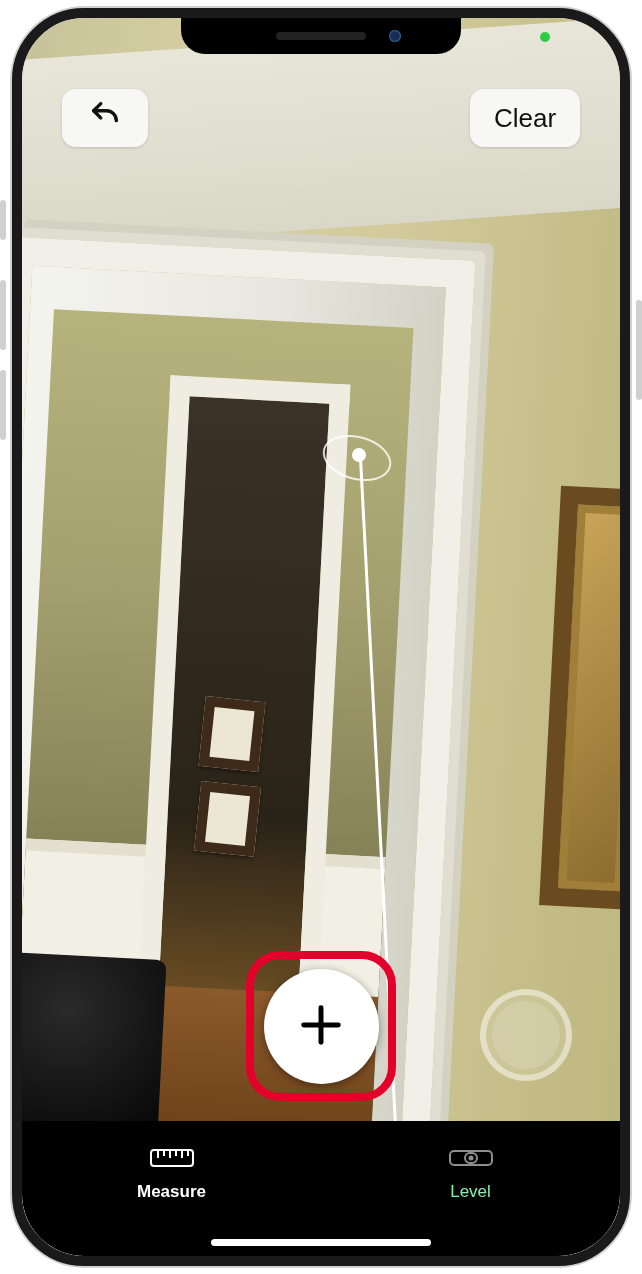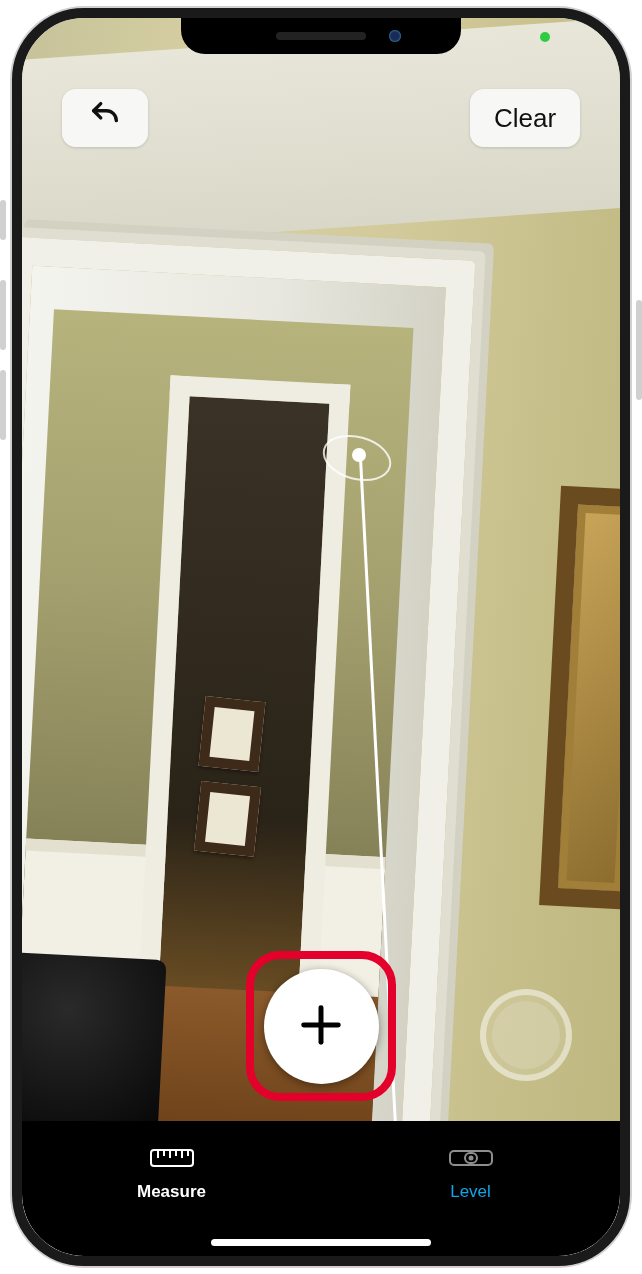--- a/index.html
+++ b/index.html
@@ -183,21 +183,21 @@
   .tab-bar {
     position:absolute; left:0; right:0; bottom:0; height:135px;
     background:#000;
     display:flex;
     padding-bottom:30px;
   }
   .tab {
     flex:1;
     display:flex; flex-direction:column; align-items:center; justify-content:center;
     gap:6px;
-    color:#0ea5e9;
+    color:#86efac;
     font-size:17px;
     background:none; border:none;
   }
   .tab.active { color:#fff;font-weight:bold; }
   .tab svg { width:44px; height:26px; }
 
   
   .home-indicator {
     position:absolute; bottom:10px; left:50%; transform:translateX(-50%);
     width:220px; height:7px; background:#fff; border-radius:4px;

